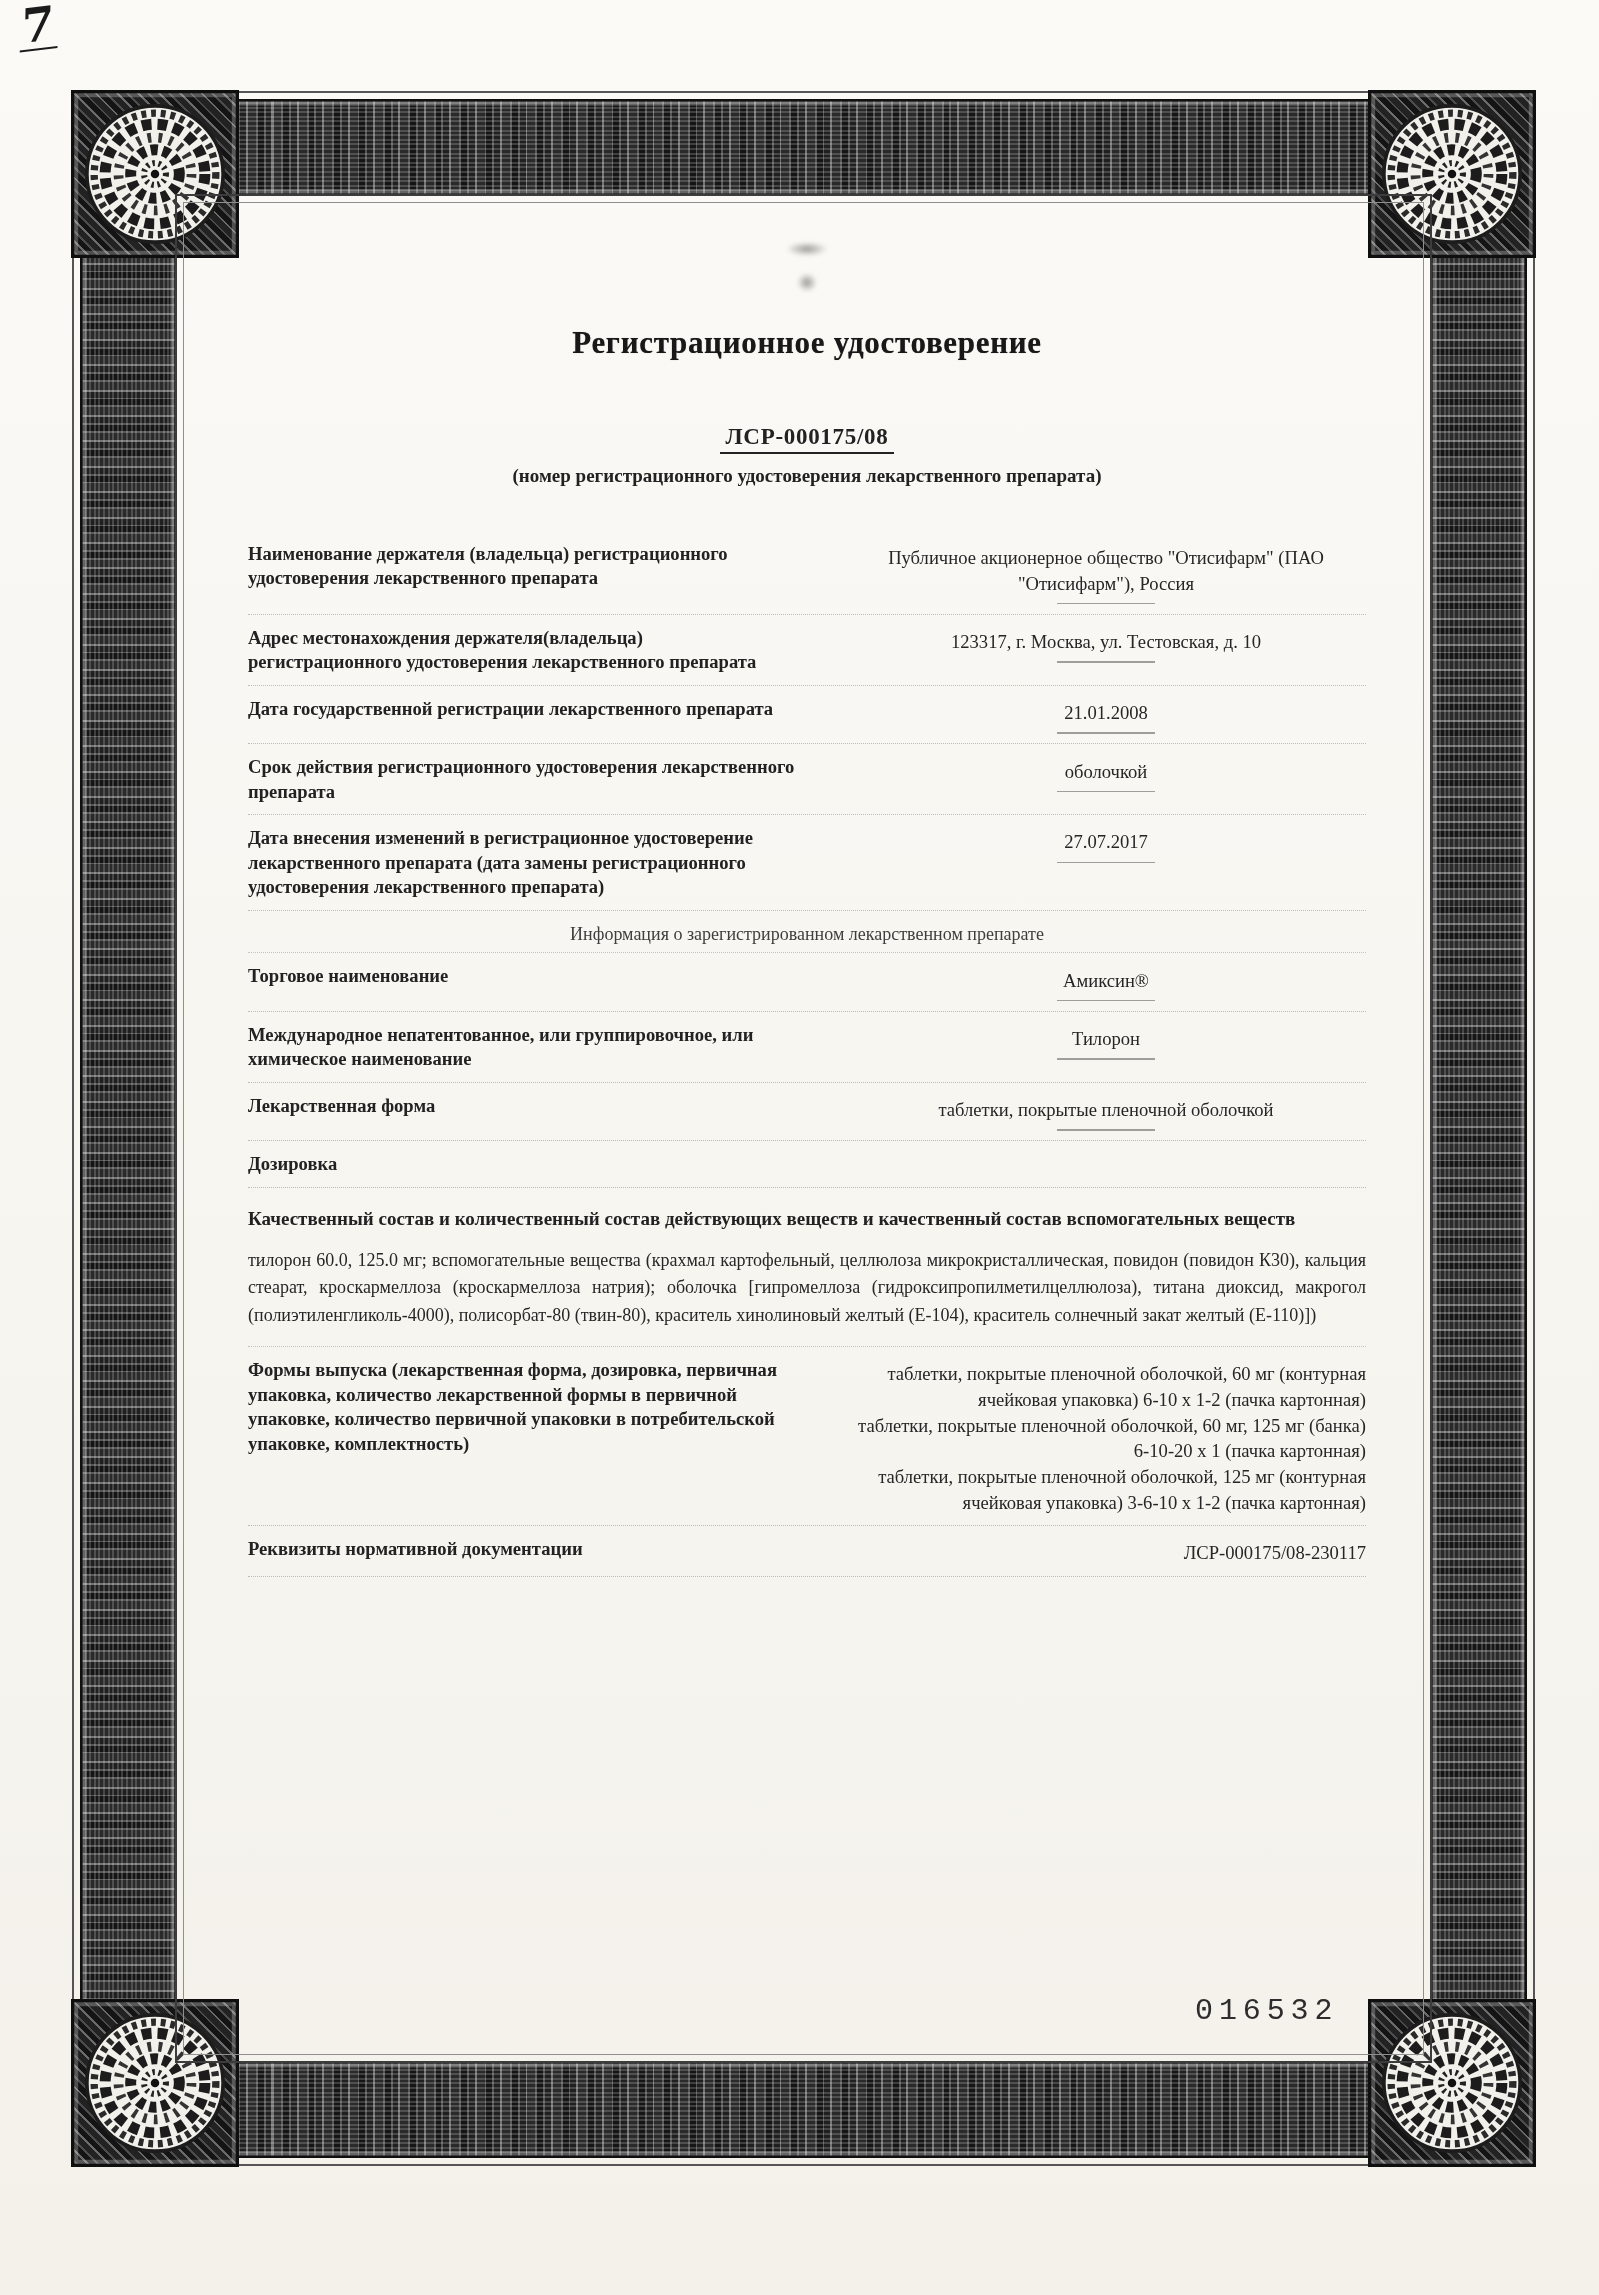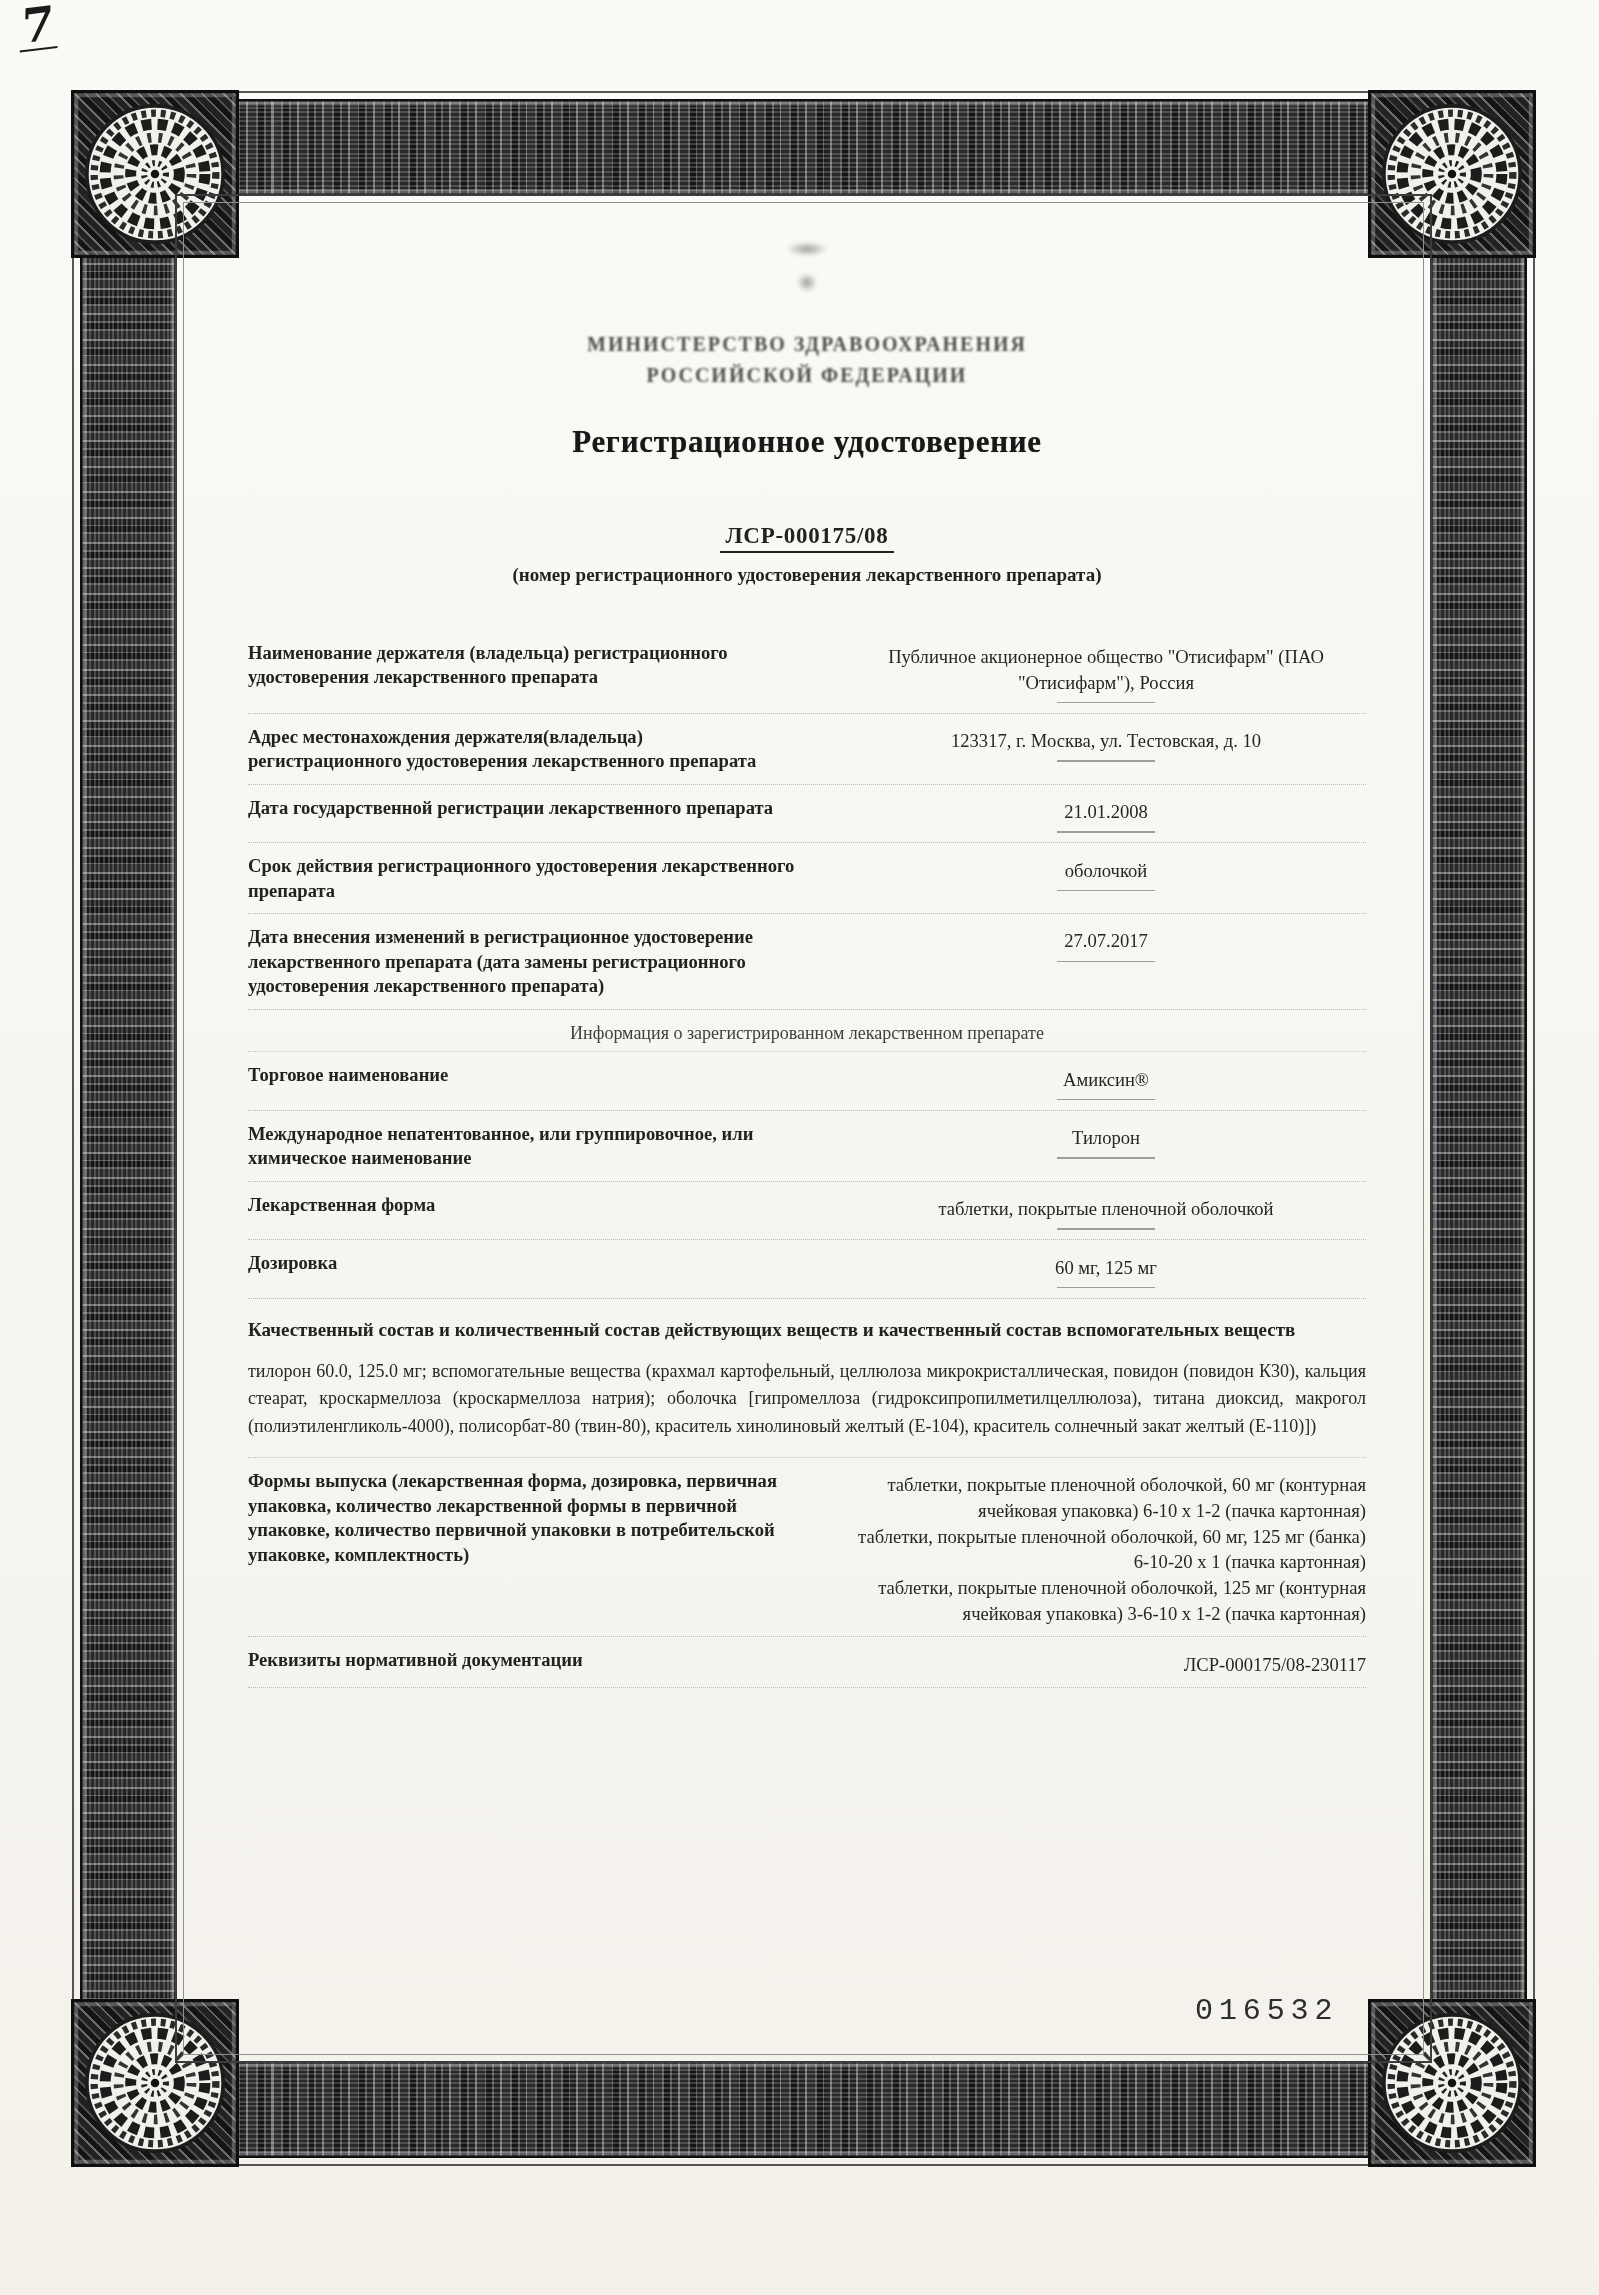--- a/index.html
+++ b/index.html
@@ -178,24 +178,20 @@
 
     <div class="inner-line"></div>
     <div class="inner-line2"></div>
   </div>
 
   <div class="content">
 
     <div class="smudge smudge-1"></div>
     <div class="smudge smudge-2"></div>
 
-    <div class="ministry">
-      <div>МИНИСТЕРСТВО ЗДРАВООХРАНЕНИЯ</div>
-      <div>РОССИЙСКОЙ ФЕДЕРАЦИИ</div>
-    </div>
 
     <div class="title">
       <div>Регистрационное удостоверение</div>
     </div>
 
     <div class="regblock">
       <div class="reg-number">ЛСР-000175/08</div>
       <div class="reg-caption">(номер регистрационного удостоверения лекарственного препарата)</div>
     </div>
 
@@ -262,24 +258,20 @@
       <div class="row">
         <div class="lab">Лекарственная форма</div>
         <div class="val">
           <span>таблетки, покрытые пленочной оболочкой</span>
           <div class="dash"></div>
         </div>
       </div>
 
       <div class="row">
         <div class="lab">Дозировка</div>
-        <div class="val">
-          <span>60 мг, 125 мг</span>
-          <div class="dash"></div>
-        </div>
       </div>
 
       <div class="comp-head">Качественный состав и количественный состав действующих веществ и качественный состав вспомогательных веществ</div>
       <div class="comp-body">тилорон 60.0, 125.0 мг; вспомогательные вещества (крахмал картофельный, целлюлоза микрокристаллическая, повидон (повидон К30), кальция стеарат, кроскармеллоза (кроскармеллоза натрия); оболочка [гипромеллоза (гидроксипропилметилцеллюлоза), титана диоксид, макрогол (полиэтиленгликоль-4000), полисорбат-80 (твин-80), краситель хинолиновый желтый (Е-104), краситель солнечный закат желтый (Е-110)])</div>
 
       <div class="row">
         <div class="lab">Формы выпуска (лекарственная форма, дозировка, первичная упаковка, количество лекарственной формы в первичной упаковке, количество первичной упаковки в потребительской упаковке, комплектность)</div>
         <div class="val val-left">таблетки, покрытые пленочной оболочкой, 60 мг (контурная ячейковая упаковка) 6-10 х 1-2 (пачка картонная)
 таблетки, покрытые пленочной оболочкой, 60 мг, 125 мг (банка) 6-10-20 х 1 (пачка картонная)
 таблетки, покрытые пленочной оболочкой, 125 мг (контурная ячейковая упаковка) 3-6-10 х 1-2 (пачка картонная)</div>

